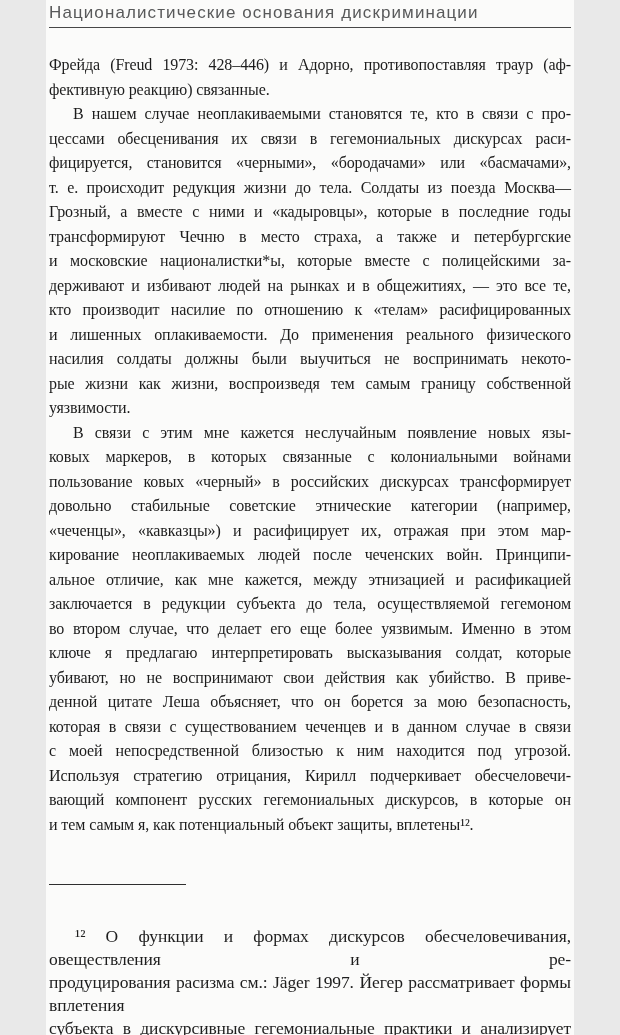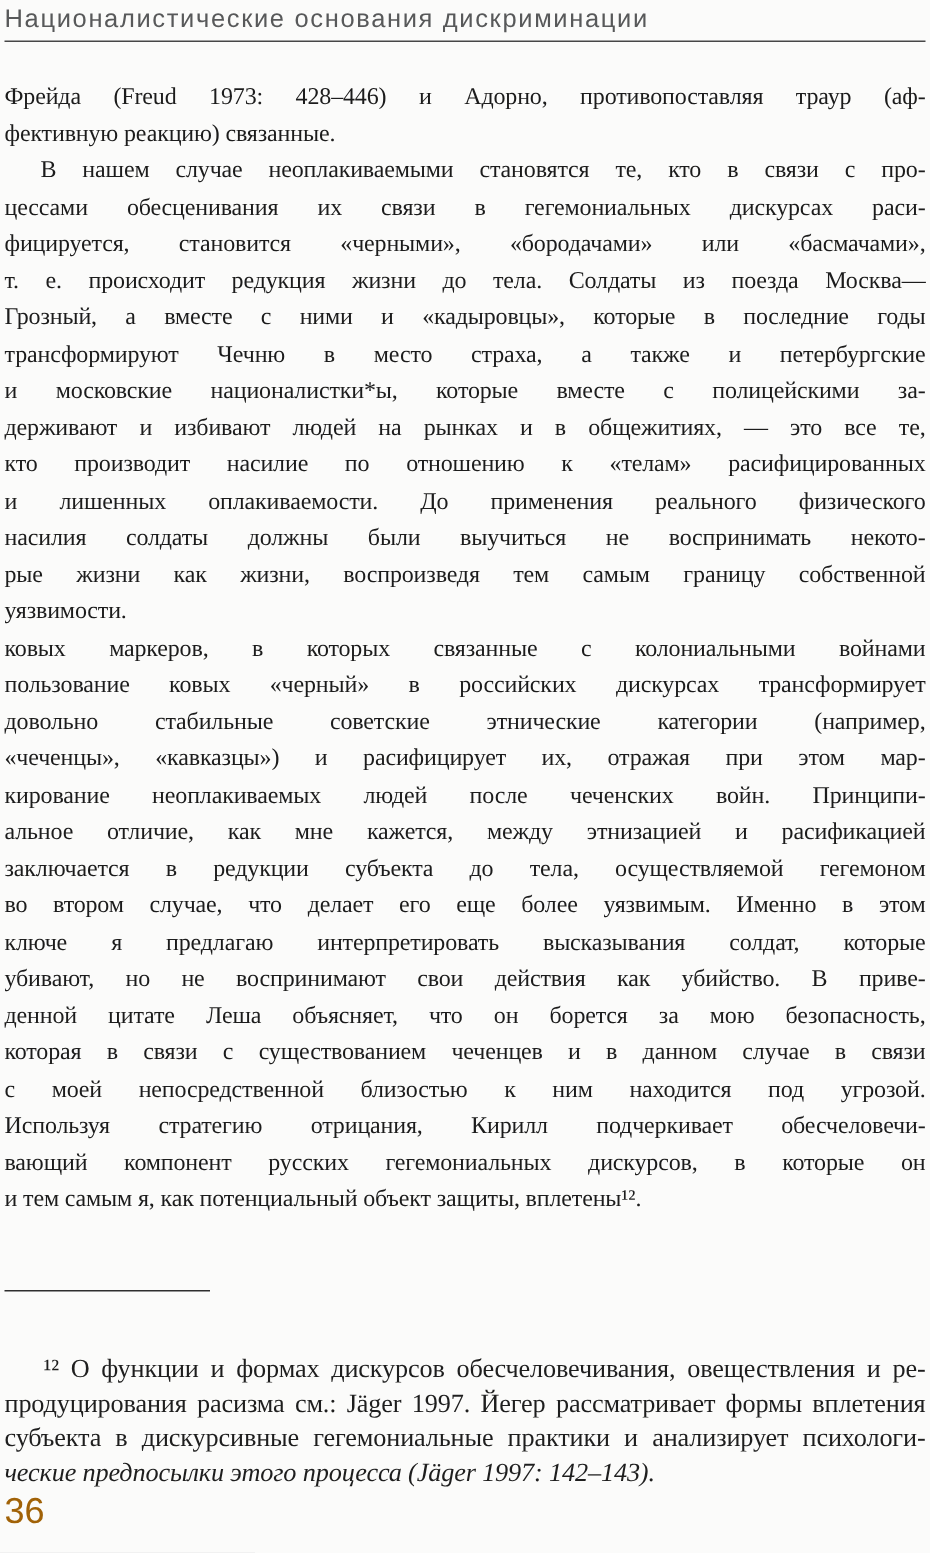--- a/index.html
+++ b/index.html
@@ -2,21 +2,21 @@
 <html lang="ru"><head>
 <meta charset="utf-8">
 <style>
   html, body {
     margin: 0;
     padding: 0;
     background: #e9e9e9;
   }
   .page {
     position: relative;
-    width: 620px;
+    width: 528px;
     height: 1035px;
     margin: 0 auto;
     background: #fbfbfa;
     box-sizing: border-box;
     padding: 0 3px;
     overflow: hidden;
   }
   
   .running-head {
     padding-top: 3px;
@@ -102,20 +102,21 @@
       <div class="line">т. е. происходит редукция жизни до тела. Солдаты из поезда Москва—</div>
       <div class="line">Грозный, а вместе с ними и «кадыровцы», которые в последние годы</div>
       <div class="line">трансформируют Чечню в место страха, а также и петербургские</div>
       <div class="line">и московские националистки*ы, которые вместе с полицейскими за-</div>
       <div class="line">держивают и избивают людей на рынках и в общежитиях, — это все те,</div>
       <div class="line">кто производит насилие по отношению к «телам» расифицированных</div>
       <div class="line">и лишенных оплакиваемости. До применения реального физического</div>
       <div class="line">насилия солдаты должны были выучиться не воспринимать некото-</div>
       <div class="line">рые жизни как жизни, воспроизведя тем самым границу собственной</div>
       <div class="line para-end">уязвимости.</div>
+      <div class="line indent">В связи с этим мне кажется неслучайным появление новых язы-</div>
       <div class="line">ковых маркеров, в которых связанные с колониальными войнами</div>
       <div class="line">пользование ковых «черный» в российских дискурсах трансформирует</div>
       <div class="line">довольно стабильные советские этнические категории (например,</div>
       <div class="line">«чеченцы», «кавказцы») и расифицирует их, отражая при этом мар-</div>
       <div class="line">кирование неоплакиваемых людей после чеченских войн. Принципи-</div>
       <div class="line">альное отличие, как мне кажется, между этнизацией и расификацией</div>
       <div class="line">заключается в редукции субъекта до тела, осуществляемой гегемоном</div>
       <div class="line">во втором случае, что делает его еще более уязвимым. Именно в этом</div>
       <div class="line">ключе я предлагаю интерпретировать высказывания солдат, которые</div>
       <div class="line">убивают, но не воспринимают свои действия как убийство. В приве-</div>

